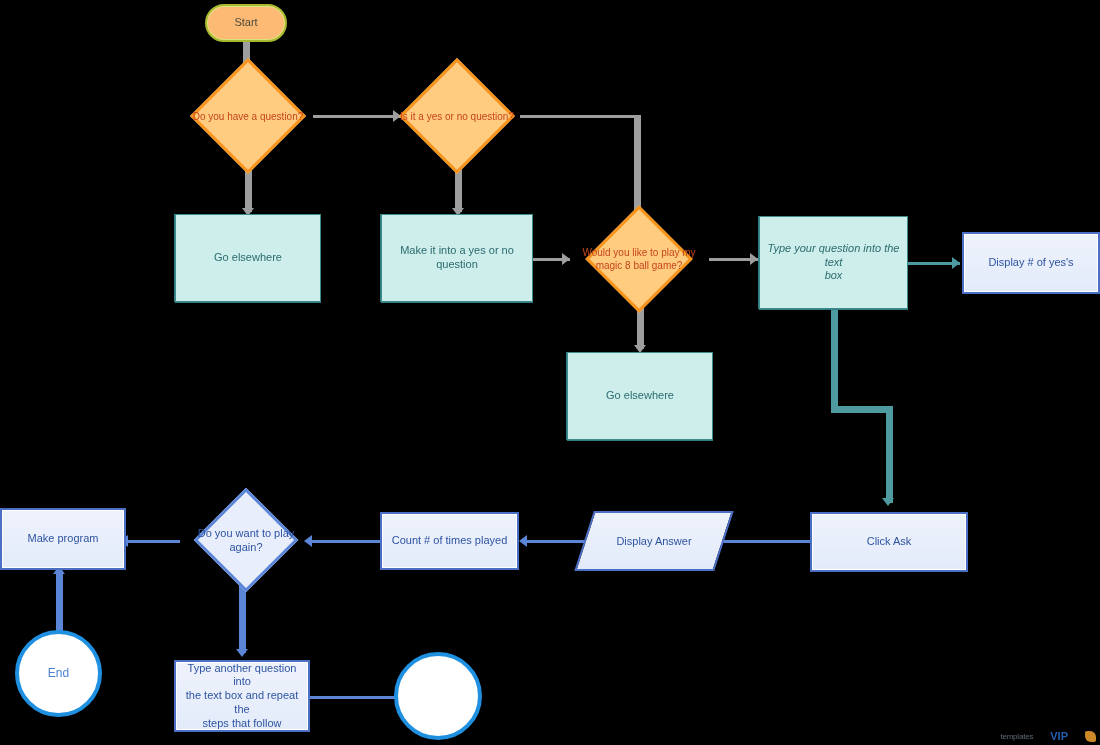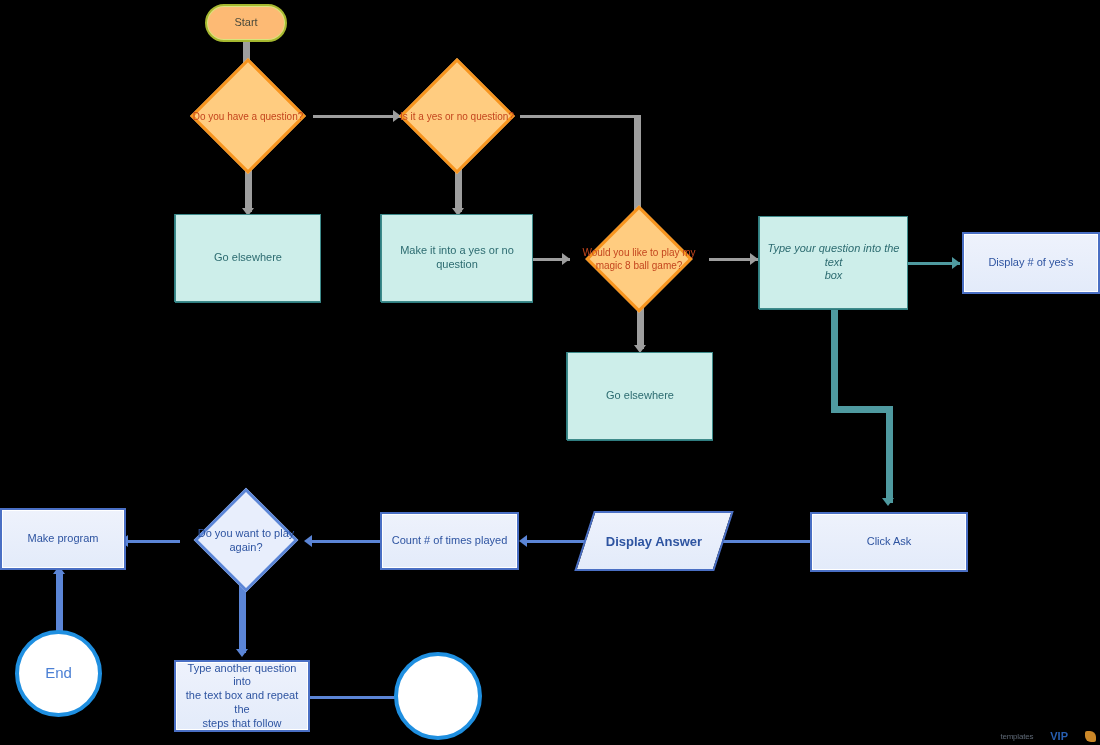--- a/index.html
+++ b/index.html
@@ -109,32 +109,31 @@
     box-sizing: border-box;
     transform: skewX(-18deg);
   }
   .para-wrap .para-text {
     position: absolute;
     inset: 0;
     display: flex;
     align-items: center;
     justify-content: center;
     color: #2e54a1;
-    font-size: 13px;
+    font-size: 11px;
     z-index: 4;
-    font-weight: bold;
   }
 
   
   .n-circle {
     border-radius: 50%;
     background: #ffffff;
     border: 4px solid #1f8fe0;
     color: #4a7fd4;
-    font-size: 15px;
+    font-size: 12px;
   }
   .n-circle.empty { border-color: #1f8fe0; }
 
   
   .seg {
     position: absolute;
     background: #9e9e9e;
   }
   .seg.teal  { background: #4f9aa0; }
   .seg.blue  { background: #5b85d6; }

